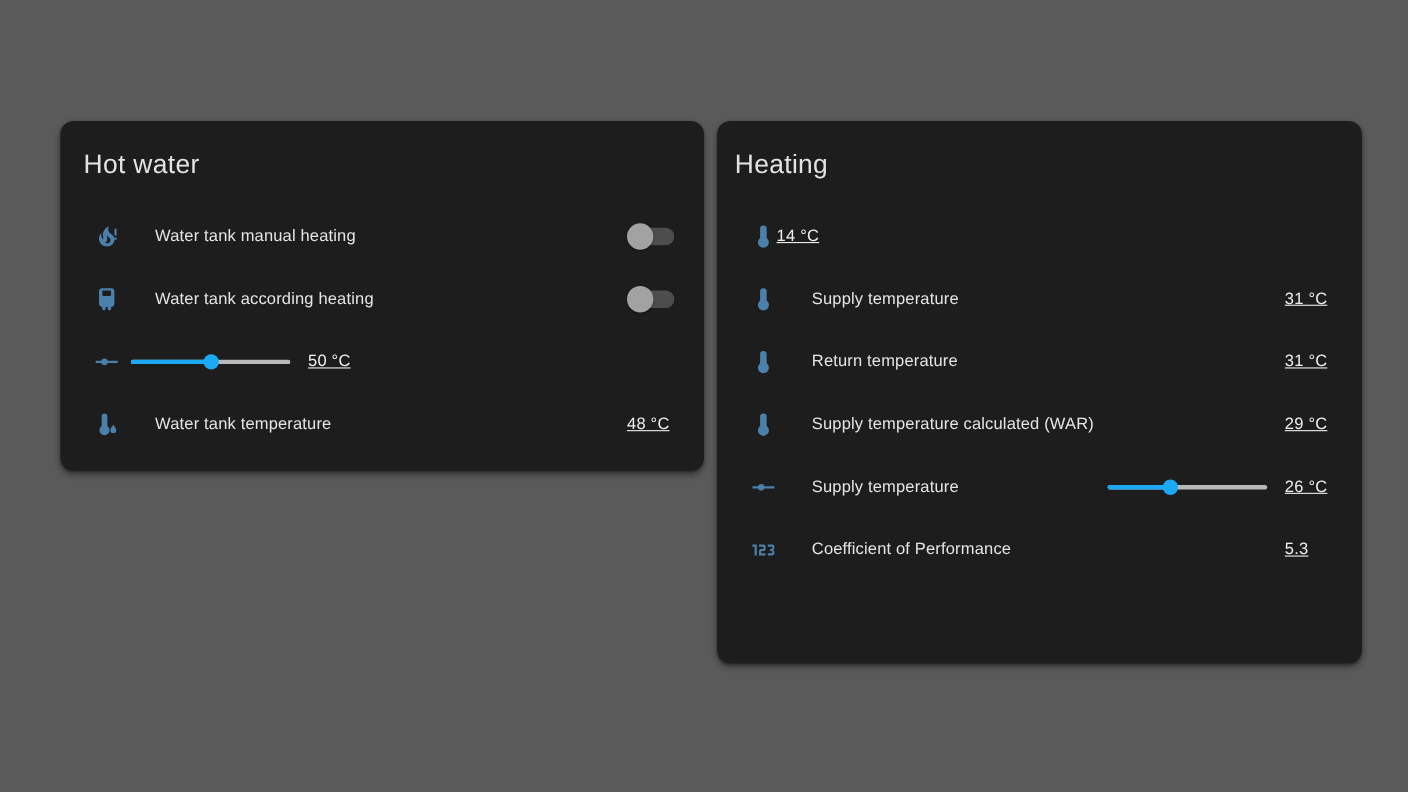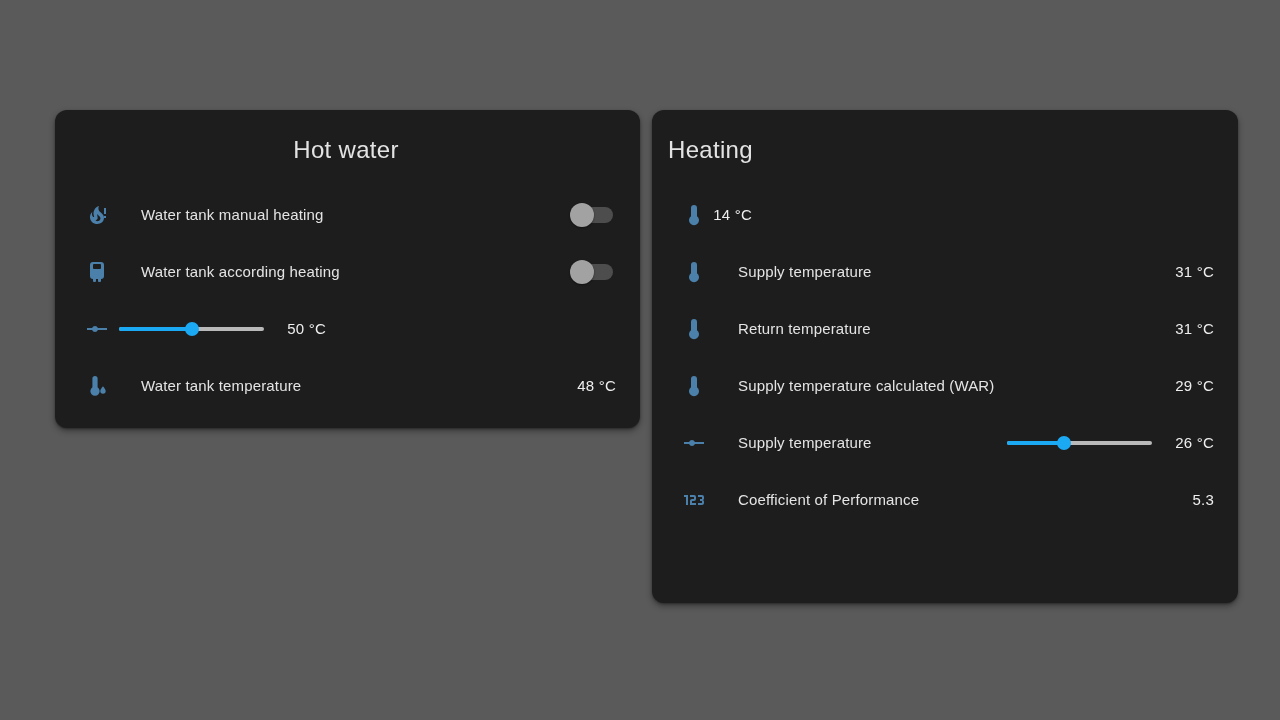--- a/index.html
+++ b/index.html
@@ -33,21 +33,21 @@
     width:24px;height:24px;flex:0 0 24px;
   }
   .icon svg{width:24px;height:24px;display:block;}
   .label{
     margin-left:32px;flex:1;
     font-size:15px;color:#e4e4e4;letter-spacing:.15px;
     white-space:nowrap;overflow:hidden;text-overflow:ellipsis;
   }
   .value{
     font-size:15px;color:#eeeeee;letter-spacing:.2px;
-    min-width:46px;text-align:right;white-space:nowrap;
+    min-width:46px;white-space:nowrap;text-decoration:underline;
   }
   
   .slider{
     position:relative;width:145px;height:16px;
     margin:0 16px 0 10px;flex:0 0 145px;cursor:pointer;
   }
   .slider-track{
     position:absolute;left:0;right:0;top:50%;height:4px;
     transform:translateY(-50%);
     background:#b9b9b9;border-radius:2px;
@@ -75,21 +75,21 @@
   }
   .toggle.off .toggle-thumb{left:0;}
   .toggle.on  .toggle-thumb{left:22px;}
 </style>
 </head>
 <body>
 
 <div class="canvas">
   <div id="cards">
       <section class="card card-hot-water">
-        <h1 class="card-title" style="margin: 0px; text-align: center;">Hot water</h1>
+        <h1 class="card-title" style="margin: 0px;">Hot water</h1>
         <div class="rows">
           <div class="row">
             <span class="icon">
               <svg viewBox="0 0 24 24" fill="#4b80ab">
                 <path d="M17.66 11.2c-.23-.3-.51-.56-.77-.82-.67-.6-1.43-1.03-2.07-1.66C13.33 7.26 13 4.85 13.95 3c-.95.23-1.78.75-2.49 1.32-2.59 2.08-3.61 5.75-2.39 8.9.04.1.08.2.08.33 0 .22-.15.42-.35.5-.23.1-.47.04-.66-.12a.58.58 0 0 1-.14-.17c-1.13-1.43-1.31-3.48-.55-5.12C5.78 10 4.87 12.3 5 14.47c.06.5.12 1 .29 1.5.14.6.41 1.2.71 1.73 1.08 1.73 2.95 2.97 4.96 3.22 2.14.27 4.43-.12 6.07-1.6 1.83-1.66 2.47-4.32 1.53-6.6l-.13-.26c-.21-.46-.77-1.26-.77-1.26m-3.16 6.3c-.28.24-.74.5-1.1.6-1.12.4-2.24-.16-2.9-.82 1.19-.28 1.9-1.16 2.11-2.05.17-.8-.15-1.46-.28-2.23-.12-.74-.1-1.37.17-2.06.19.38.39.76.63 1.06.77 1 1.98 1.44 2.24 2.8.04.14.06.28.06.43.03.82-.33 1.72-.93 2.27M21 5v6h-2V5h2m-2 8h2v2h-2v-2Z"></path>
               </svg>
             </span>
             <span class="label">Water tank manual heating</span>
             <button class="toggle off">
               <span class="toggle-track" style="background: rgb(77, 77, 77);"></span>

